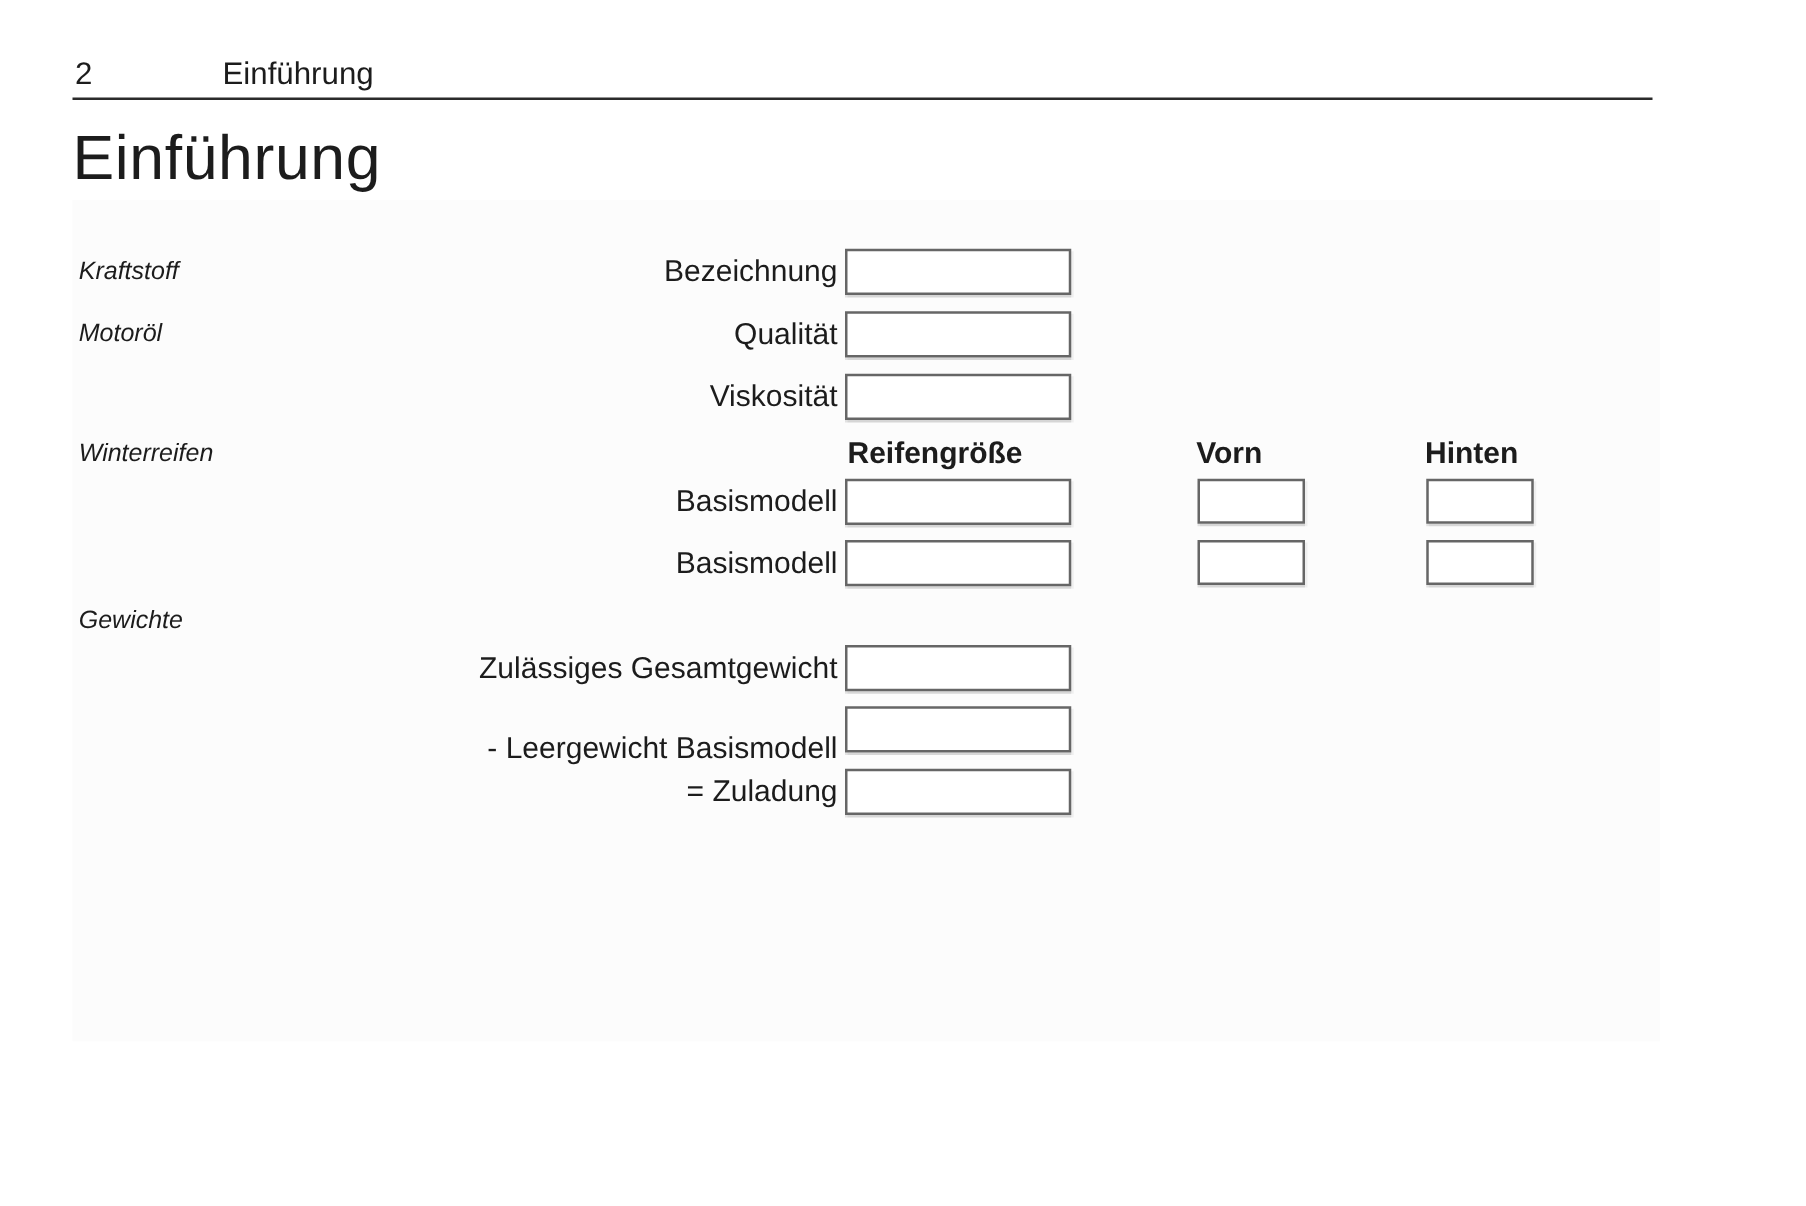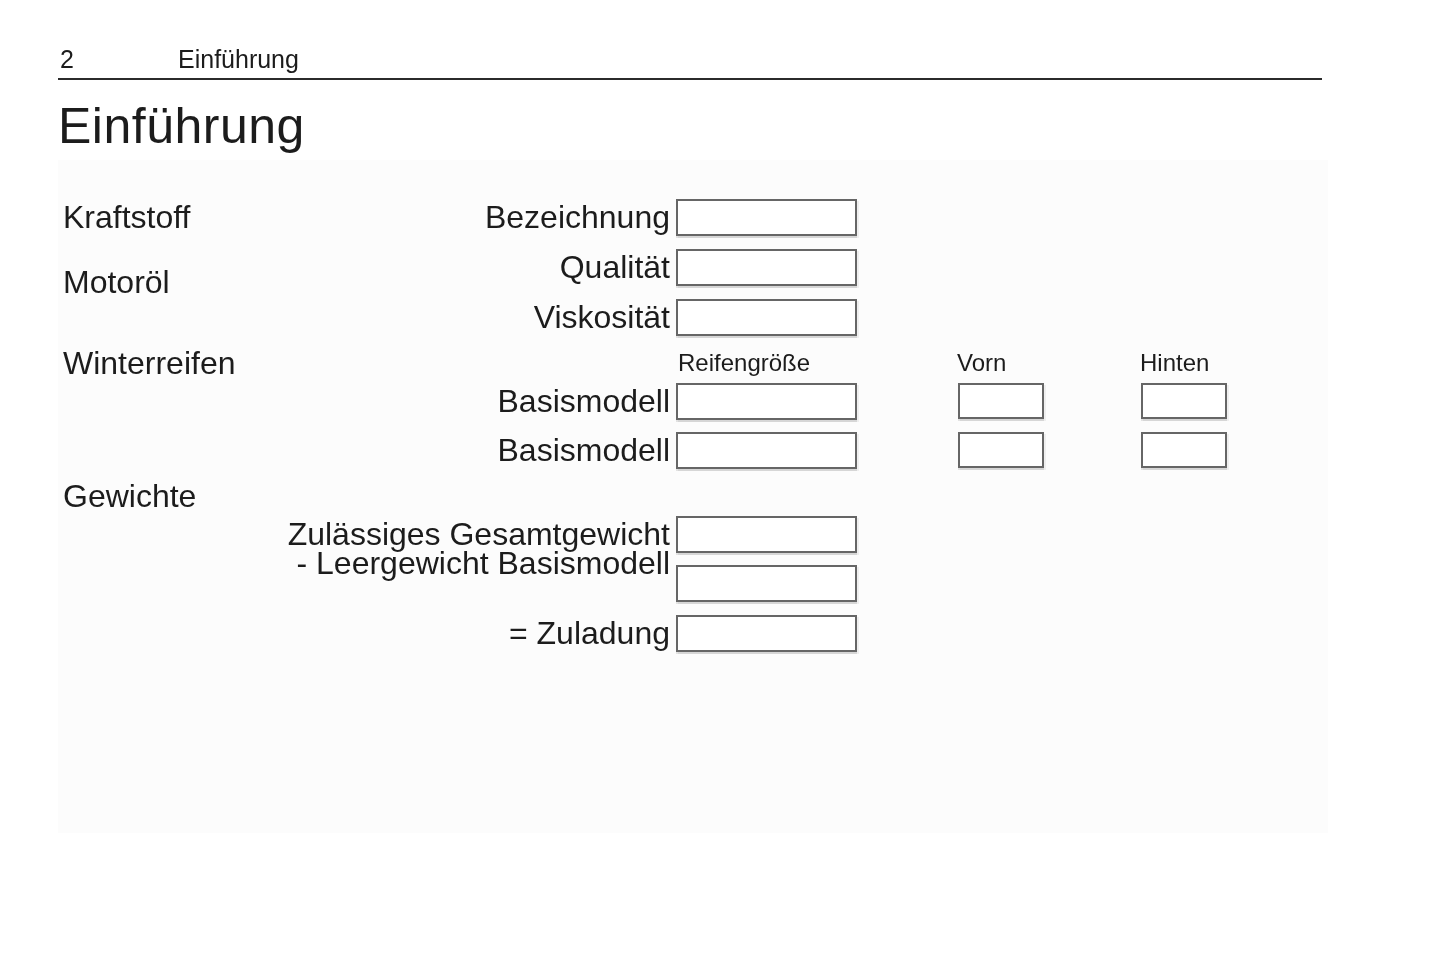--- a/index.html
+++ b/index.html
@@ -31,31 +31,31 @@
     background: #2b2b2b;
   }
   .page-title {
     position: absolute; left: 58px; top: 99px;
     font-size: 50px; line-height: 1.1; font-weight: 400;
     letter-spacing: 0.5px;
   }
   .lbl-left {
     position: absolute; left: 63px;
     height: 37px; line-height: 37px;
-    font-size: 32px; white-space: nowrap;
+    font-size: 20px; white-space: nowrap; font-style: italic;
   }
   .flabel {
     position: absolute; left: 58px; width: 612px;
     text-align: right;
     height: 37px; line-height: 37px;
-    font-size: 32px; white-space: nowrap;
+    font-size: 24px; white-space: nowrap;
   }
   .col-header {
     position: absolute; top: 350px;
-    font-size: 24px; line-height: 1.1; white-space: nowrap;
+    font-size: 24px; line-height: 1.1; white-space: nowrap; font-weight: bold;
   }
   .box {
     position: absolute; left: 676px;
     width: 181px; height: 37px;
     border: 2px solid #666666;
     background: #ffffff;
     box-shadow: 0 2px 0 rgba(0,0,0,0.10), 2px 2px 0 rgba(0,0,0,0.05);
     font-family: "Liberation Sans", "DejaVu Sans", sans-serif;
     font-size: 24px; color: #1c1c1c;
     padding: 0 6px;
@@ -71,21 +71,21 @@
 
 <div class="panel"></div>
 
 <div class="page-number">2</div>
 <div class="chapter-title">Einführung</div>
 <div class="header-rule"></div>
 
 <h1 class="page-title">Einführung</h1>
 
 <div class="lbl-left" style="top:199px">Kraftstoff</div>
-<div class="lbl-left" style="top:264px">Motoröl</div>
+<div class="lbl-left" style="top:249px">Motoröl</div>
 <div class="lbl-left" style="top:345px">Winterreifen</div>
 <div class="lbl-left" style="top:478px">Gewichte</div>
 
 <div class="flabel" style="top:199px">Bezeichnung</div>
 <input class="box" style="top: 199px;" type="text" value="">
 
 <div class="flabel" style="top:249px">Qualität</div>
 <input class="box" style="top: 249px;" type="text" value="">
 
 <div class="flabel" style="top:299px">Viskosität</div>
@@ -101,17 +101,17 @@
 <input class="box small col-rear" style="top: 383px;" type="text" value="">
 
 <div class="flabel" style="top:432px">Basismodell</div>
 <input class="box" style="top: 432px;" type="text" value="">
 <input class="box small col-front" style="top: 432px;" type="text" value="">
 <input class="box small col-rear" style="top: 432px;" type="text" value="">
 
 <div class="flabel" style="top:516px">Zulässiges Gesamtgewicht</div>
 <input class="box" style="top: 516px;" type="text" value="">
 
-<div class="flabel" style="top:545px">- Leergewicht Basismodell</div>
+<div class="flabel" style="top:580px">- Leergewicht Basismodell</div>
 <input class="box" style="top: 565px;" type="text" value="">
 
 <div class="flabel" style="top:615px">= Zuladung</div>
 <input class="box" style="top: 615px;" type="text" value="">
 
 </body></html>

